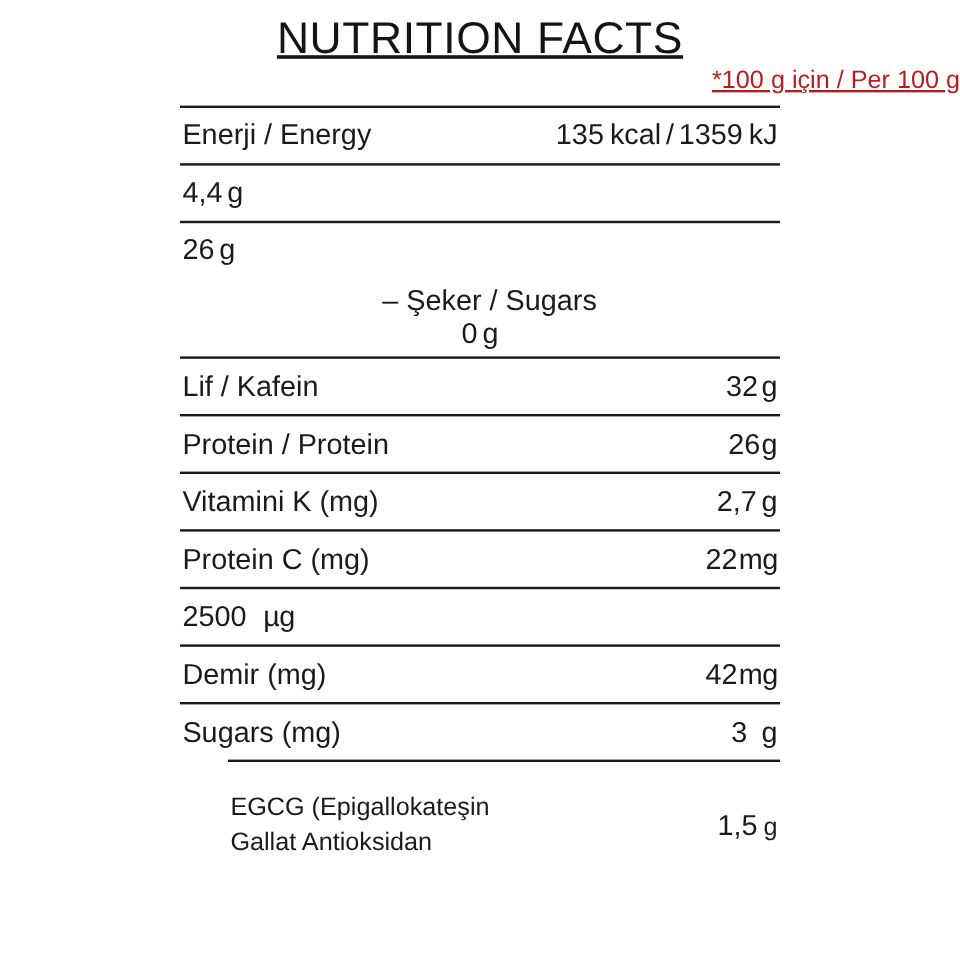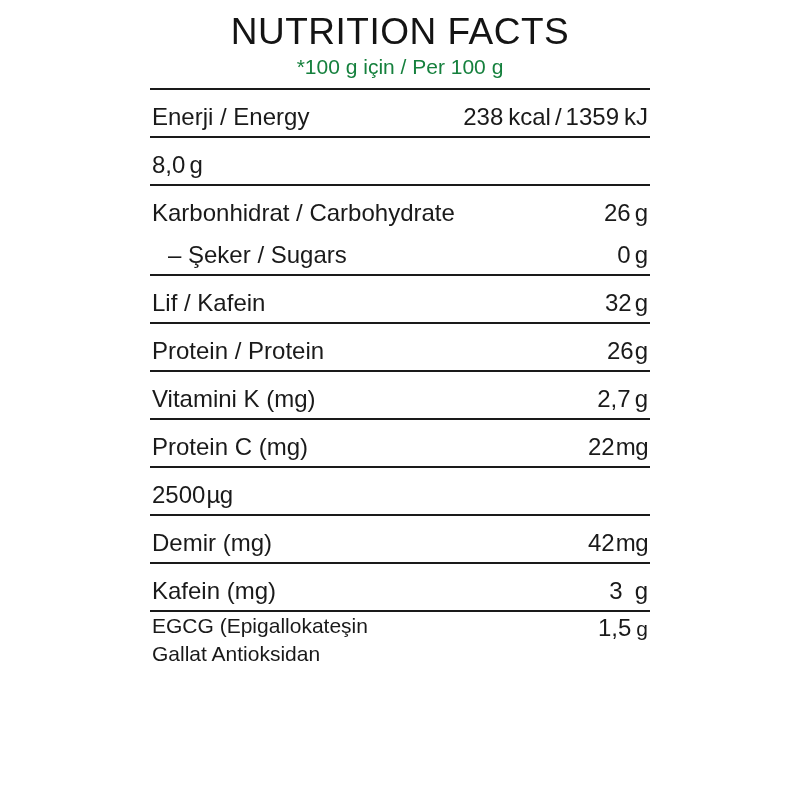--- a/index.html
+++ b/index.html
@@ -22,35 +22,37 @@
     position: relative;
   }
   .title {
     text-align: center;
     font-size: 37px;
     letter-spacing: 0.5px;
     font-weight: normal;
     color: #141414;
     margin: 4px 0 2px 0;
     line-height: 1.1;
+    text-decoration: underline;
   }
   .subtitle {
-    text-align: center;
+    text-align: right;
     font-size: 21px;
-    color: #15803d;
+    color: #b91c1c;
     margin: 2px 0 10px 0;
     line-height: 1.1;
+    text-decoration: underline;
   }
   .table {
     margin: 0 auto;
     width: 500px;
   }
   .row {
     display: flex;
-    align-items: flex-end;
+    align-items: center;
     justify-content: space-between;
     border-top: 2.6px solid #1a1a1a;
     box-sizing: border-box;
     padding: 5px 2px 4px 2px;
     min-height: 48px;
   }
   .row .name {
     font-size: 24px;
     white-space: pre;
     line-height: 1.18;
@@ -73,27 +75,28 @@
   }
   .vals .sep {
     margin: 0 4px;
   }
   
   .r-energy .vals .unit { margin-left: 5px; }
   .r-sugar .name { padding-left: 16px; }
   .r-fibre .vals .unit { margin-left: 3px; }
   .r-protein .vals .unit { margin-left: 1px; }
   .r-vitc .vals .unit { margin-left: 1px; letter-spacing: -0.5px; }
-  .r-vita .vals .unit { margin-left: 1px; letter-spacing: -0.5px; }
+  .r-vita .vals .unit { margin-left: 14px; letter-spacing: -0.5px; }
   .r-iron .vals .unit { margin-left: 1px; letter-spacing: -0.5px; }
   .r-caffeine .vals .unit { margin-left: 12px; }
   .r-egcg {
-    align-items: flex-start;
+    align-items: center;
     min-height: 60px;
-    padding-top: 0;
+    padding-top: 24px;
+    margin-left: 40px;
   }
   .r-egcg .name {
     font-size: 21px;
     line-height: 1.35;
   }
   .r-egcg .vals { font-size: 21px; padding-top: 2px; }
   .r-egcg .vals .unit { margin-left: 5px; font-size: 21px; }
 </style>
 </head>
 <body>
@@ -101,44 +104,43 @@
 <div class="label">
 
   <div class="title">NUTRITION FACTS</div>
   <div class="subtitle">*100 g için / Per 100 g</div>
 
   <div class="table">
 
     <div class="row r-energy">
       <div class="name">Enerji / Energy</div>
       <div class="vals">
-        <span class="num">238</span>
+        <span class="num">135</span>
         <span class="unit">kcal</span>
         <span class="sep">/</span>
         <span class="num">1359</span>
         <span class="unit">kJ</span>
       </div>
     </div>
 
     <div class="row r-fat">
       <div class="vals">
-        <span class="num">8,0</span>
+        <span class="num">4,4</span>
         <span class="unit">g</span>
       </div>
     </div>
 
     <div class="row r-carb">
-      <div class="name">Karbonhidrat / Carbohydrate</div>
       <div class="vals">
         <span class="num">26</span>
         <span class="unit">g</span>
       </div>
     </div>
 
-    <div class="row r-sugar" style="border-top:none; min-height:42px;">
+    <div class="row r-sugar" style="border-top:none; min-height:42px;flex-direction:column;">
       <div class="name">– Şeker / Sugars</div>
       <div class="vals">
         <span class="num">0</span>
         <span class="unit">g</span>
       </div>
     </div>
 
     <div class="row r-fibre">
       <div class="name">Lif / Kafein</div>
       <div class="vals">
@@ -180,21 +182,21 @@
 
     <div class="row r-iron">
       <div class="name">Demir (mg)</div>
       <div class="vals">
         <span class="num">42</span>
         <span class="unit">mg</span>
       </div>
     </div>
 
     <div class="row r-caffeine">
-      <div class="name">Kafein (mg)</div>
+      <div class="name">Sugars (mg)</div>
       <div class="vals">
         <span class="num">3</span>
         <span class="unit">g</span>
       </div>
     </div>
 
     <div class="row r-egcg">
       <div class="name">EGCG (Epigallokateşin
 Gallat Antioksidan</div>
       <div class="vals">

